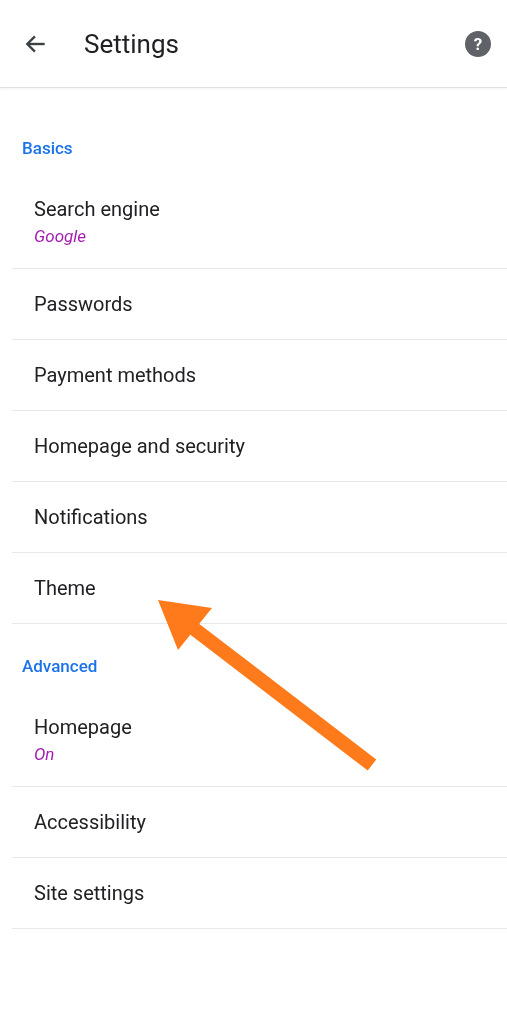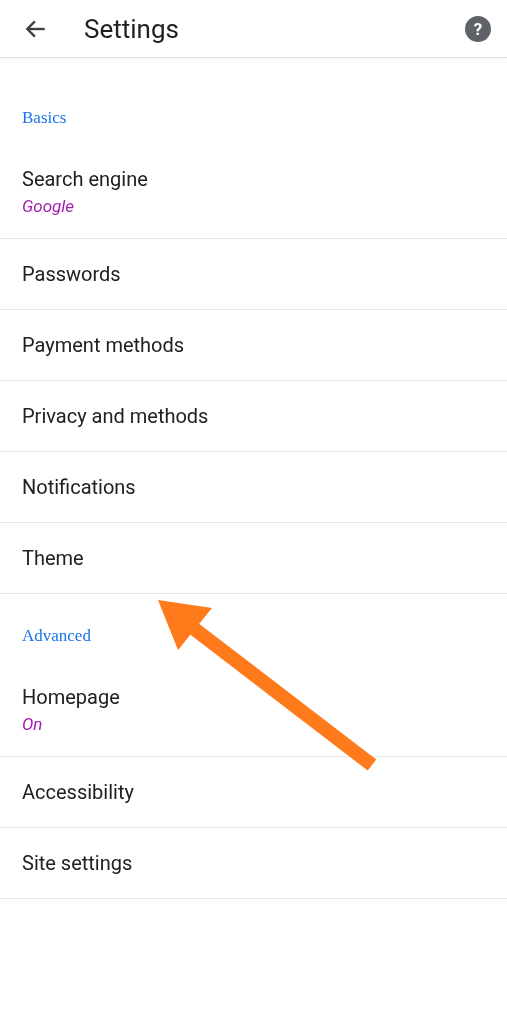--- a/index.html
+++ b/index.html
@@ -7,21 +7,21 @@
     font-family: Roboto, 'Helvetica Neue', Arial, sans-serif;
     width: 507px;
     height: 1024px;
     background: #fff;
     position: relative;
     overflow: hidden;
   }
   .header {
     display: flex;
     align-items: center;
-    height: 58px;
+    height: 88px;
     padding: 0 16px;
     border-bottom: 1px solid #e0e0e0;
     box-shadow: 0 1px 2px rgba(0,0,0,0.05);
   }
   .back-btn {
     width: 40px;
     height: 40px;
     display: flex;
     align-items: center;
     justify-content: center;
@@ -45,29 +45,29 @@
     justify-content: center;
     font-size: 17px;
     font-weight: bold;
     cursor: pointer;
   }
   .section-header {
     color: #1a73e8;
     font-size: 17px;
     font-weight: 500;
     padding: 50px 22px 16px 22px;
-    font-family: Liberation Serif, serif;
   }
   .section-header.advanced {
     padding-top: 32px;
   }
   .item {
     padding: 22px 22px;
     border-bottom: 1px solid #e8e8e8;
     cursor: pointer;
+    margin-left: 12px;
   }
   .item:first-of-type {
     border-top: none;
   }
   .item-title {
     font-size: 20px;
     color: #202124;
     line-height: 1.3;
   }
   .item-sub {
@@ -110,21 +110,21 @@
     <div class="item-title">Search engine</div>
     <div class="item-sub">Google</div>
   </div>
   <div class="item">
     <div class="item-title">Passwords</div>
   </div>
   <div class="item">
     <div class="item-title">Payment methods</div>
   </div>
   <div class="item">
-    <div class="item-title">Privacy and methods</div>
+    <div class="item-title">Homepage and security</div>
   </div>
   <div class="item">
     <div class="item-title">Notifications</div>
   </div>
   <div class="item">
     <div class="item-title">Theme</div>
   </div>
 </div>
 
 <div class="section-header advanced">Advanced</div>

